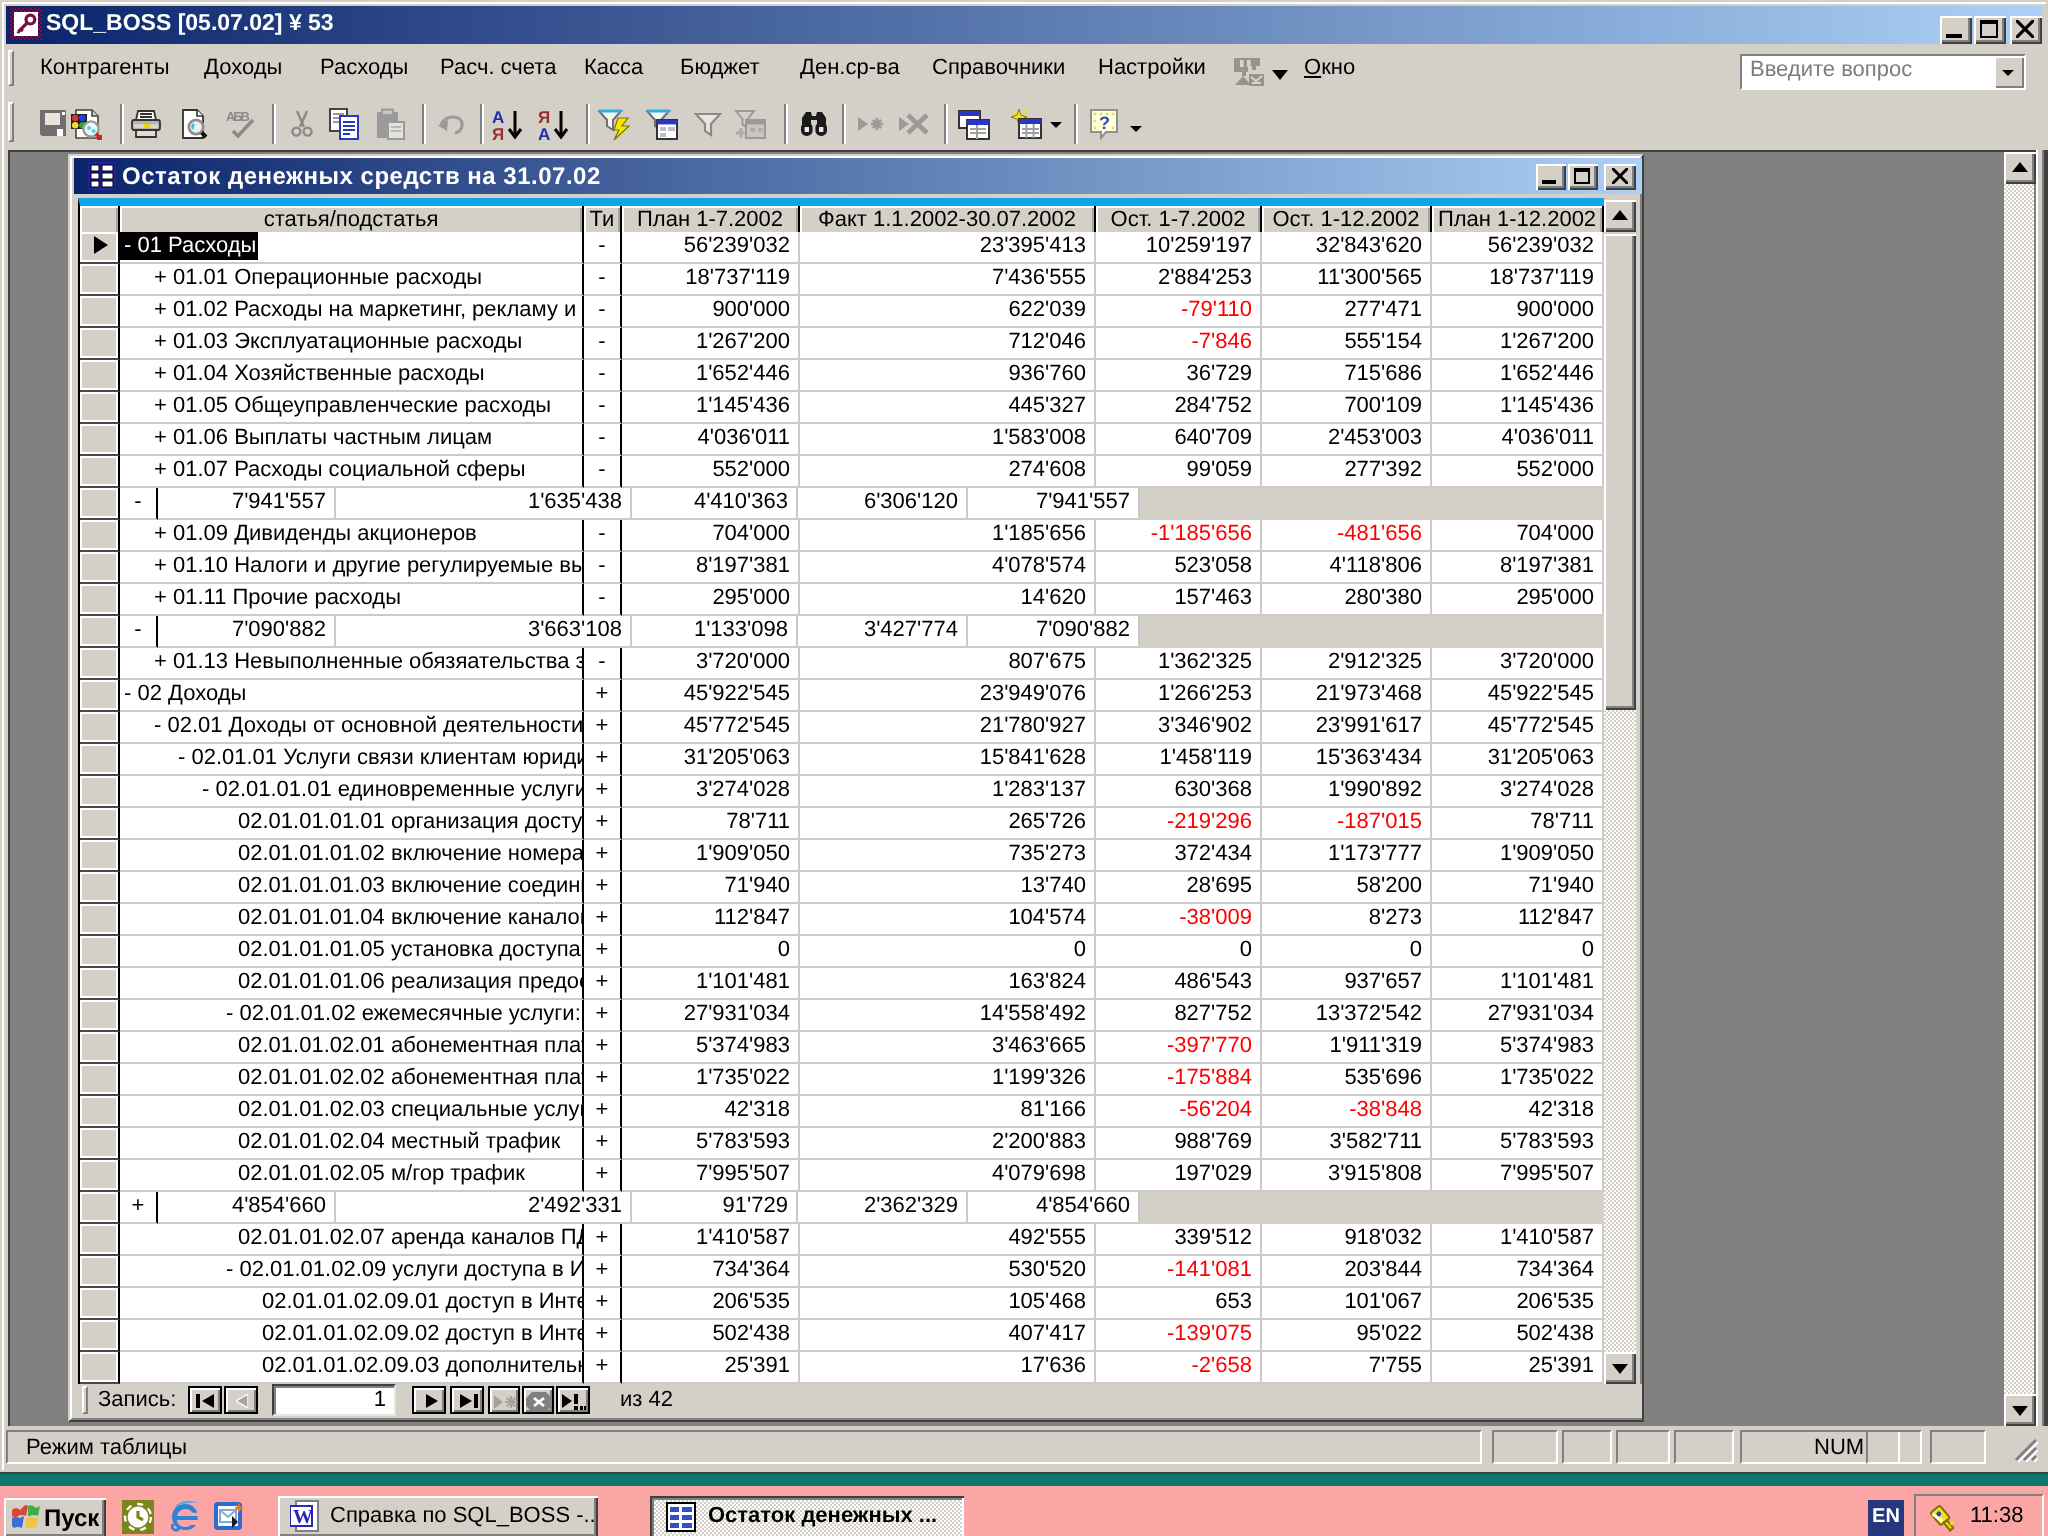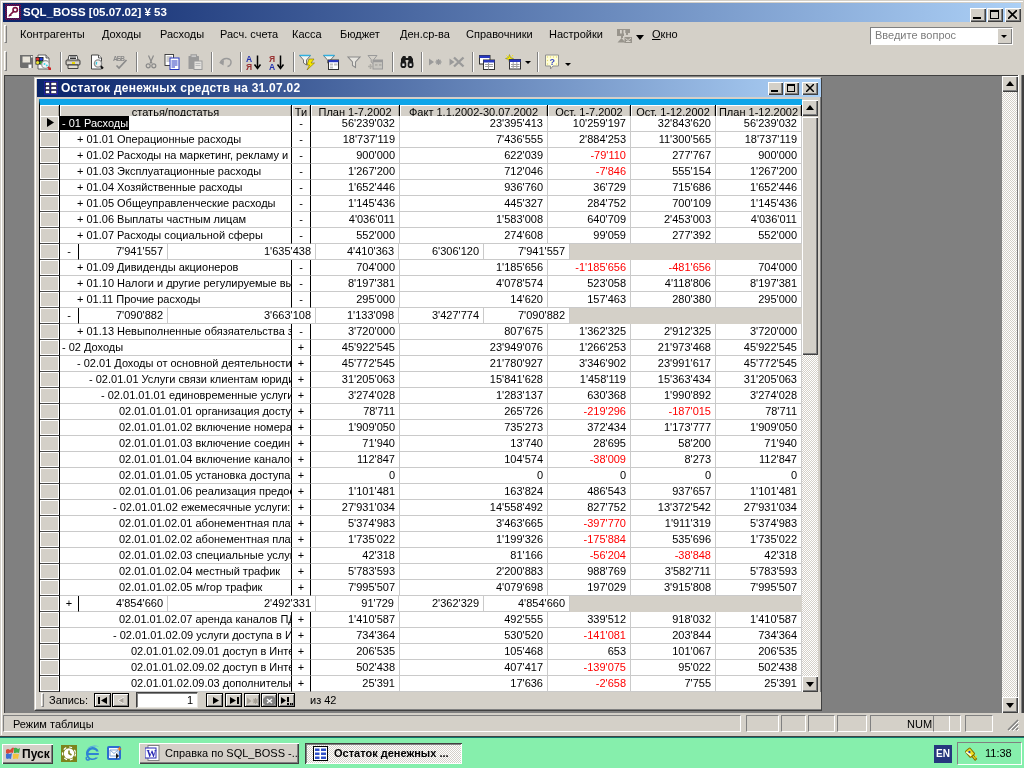--- a/index.html
+++ b/index.html
@@ -29,21 +29,21 @@
 #child { left:34px; top:77px; width:788px; height:634px; background:#D4D0C8;
   border:1px solid; border-color:#D4D0C8 #404040 #404040 #D4D0C8; }
 #childin { position:absolute; inset:0; border:1px solid; border-color:#fff #808080 #808080 #fff; }
 #ctitle { position:absolute; left:1px; top:0px; width:784px; height:18px;
   background:linear-gradient(to right,#0A246A,#ACD0F6); }
 #ctext { position:absolute; left:24px; top:2px; color:#fff; font-weight:bold; font-size:12px; letter-spacing:0.25px; }
 .cbtn { position:absolute; top:3px; width:15px; height:13px; background:#D4D0C8;
   box-shadow: inset 1px 1px 0 #fff, inset -1px -1px 0 #404040, inset -2px -2px 0 #808080; }
 
 #tbl { position:absolute; left:3px; top:20px; width:763px; }
-#thead { display:flex; border-top:6px solid #0ea5e9; border-bottom:2px solid #000; border-left:1px solid #000; height:17px; }
+#thead { display:flex; border-top:4px solid #0ea5e9; border-bottom:2px solid #000; border-left:1px solid #000; height:17px; }
 .h { flex:0 0 auto; background:#D4D0C8; border-right:1px solid #000; height:14px; line-height:14px; text-align:center; overflow:hidden; white-space:nowrap; box-shadow: inset 1px 1px 0 #fff, inset -1px -1px 0 #a8a49c; }
 .row { display:flex; height:16px; width:763px; border-left:1px solid #000; }
 .rsel { flex:0 0 auto; width:20px; background:#D4D0C8; border-right:1px solid #000; border-bottom:1px solid #4a4a4a; box-shadow: inset 1px 1px 0 #fff, inset -1px -1px 0 #fff; }
 .c { flex:0 0 auto; background:#fff; border-right:1px solid #cacaca; border-bottom:1px solid #cacaca; line-height:15px; white-space:nowrap; overflow:hidden; }
 .c.name { border-right:1px solid #000; }
 .c.ti { text-align:center; border-right:1px solid #000; }
 .c.num { text-align:right; padding-right:4px; }
 .neg { color:#f00; }
 .selchip { display:inline-block; background:#000; color:#fff; height:14px; line-height:14px; padding:0 1px 0 2px; margin-top:0px; }
 
@@ -56,27 +56,27 @@
   box-shadow: inset 1px 1px 0 #fff, inset -1px -1px 0 #404040, inset -2px -2px 0 #808080; }
 
 #recnav { position:absolute; left:1px; top:613px; width:784px; height:17px; background:#D4D0C8; }
 .nbtn { position:absolute; top:1px; width:17px; height:14px; background:#D4D0C8; border:1px solid #000;
   box-shadow: inset 1px 1px 0 #fff, inset -1px -1px 0 #808080; }
 #recbox { position:absolute; left:99px; top:0px; width:62px; height:16px; background:#fff; border:1px solid; border-color:#404040 #e8e6e0 #e8e6e0 #404040; box-shadow: inset 1px 1px 0 #808080; text-align:right; padding-right:4px; line-height:15px; }
 
 #statusbar { left:2px; top:713px; width:1020px; height:22px; background:#D4D0C8; }
 .spanel { position:absolute; top:2px; height:17px; border:1px solid; border-color:#808080 #fff #fff #808080; }
 
-#taskbar { left:0; top:737px; width:1024px; height:31px; background:#86efac; border-top:1px solid #0f766e; }
+#taskbar { left:0; top:737px; width:1024px; height:31px; background:#fca5a5; border-top:6px solid #0f766e; }
 #startbtn { position:absolute; left:2px; top:6px; width:51px; height:20px; background:#D4D0C8;
   box-shadow: inset 1px 1px 0 #fff, inset -1px -1px 0 #404040, inset -2px -2px 0 #808080; }
 .taskb { position:absolute; top:5px; height:21px; background:#D4D0C8;
   box-shadow: inset 1px 1px 0 #fff, inset -1px -1px 0 #404040, inset -2px -2px 0 #808080; overflow:hidden; white-space:nowrap; }
 .taskb.pressed { background:repeating-conic-gradient(#fff 0% 25%, #D4D0C8 0% 50%) 0 0/2px 2px;
-  box-shadow: inset 1px 1px 0 #404040, inset -1px -1px 0 #fff, inset 2px 2px 0 #808080; }
+  box-shadow: inset 1px 1px 0 #404040, inset -1px -1px 0 #fff, inset 2px 2px 0 #808080; margin-left: 20px; }
 #entray { position:absolute; left:934px; top:7px; width:18px; height:18px; background:#26377E; color:#fff; font-weight:bold; font-size:10px; text-align:center; line-height:18px; }
 #tray { position:absolute; left:957px; top:4px; width:65px; height:23px; border:1px solid; border-color:#808080 #fff #fff #808080; }
 </style></head>
 <body>
 
 <div class="abs" style="left:1px;top:1px;width:1022px;height:1px;background:#fff"></div>
 <div class="abs" style="left:1px;top:1px;width:1px;height:735px;background:#fff"></div>
 
 <div class="abs" id="titlebar">
   <svg class="abs" style="left:2px;top:1px" width="16" height="16" viewBox="0 0 16 16">
@@ -372,21 +372,21 @@
           <div class="c num" style="width:85px">11'300'565</div>
           <div class="c num" style="width:86px">18'737'119</div>
         </div>
 <div class="row">
           <div class="rsel"></div>
           <div class="c name" style="width:232px;padding-left:17px">+ 01.02 Расходы на маркетинг, рекламу и</div>
           <div class="c ti" style="width:19px">-</div>
           <div class="c num" style="width:89px">900'000</div>
           <div class="c num" style="width:148px">622'039</div>
           <div class="c num neg" style="width:83px">-79'110</div>
-          <div class="c num" style="width:85px">277'767</div>
+          <div class="c num" style="width:85px">277'471</div>
           <div class="c num" style="width:86px">900'000</div>
         </div>
 <div class="row">
           <div class="rsel"></div>
           <div class="c name" style="width:232px;padding-left:17px">+ 01.03 Эксплуатационные расходы</div>
           <div class="c ti" style="width:19px">-</div>
           <div class="c num" style="width:89px">1'267'200</div>
           <div class="c num" style="width:148px">712'046</div>
           <div class="c num neg" style="width:83px">-7'846</div>
           <div class="c num" style="width:85px">555'154</div>

